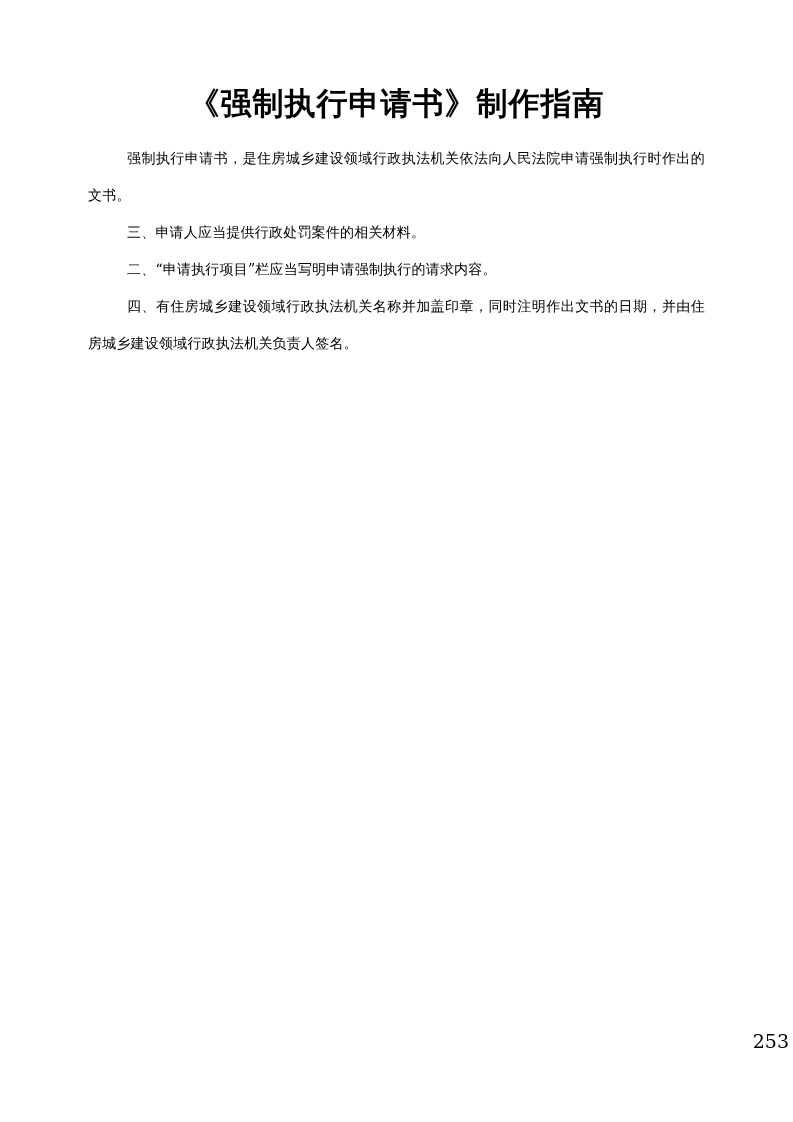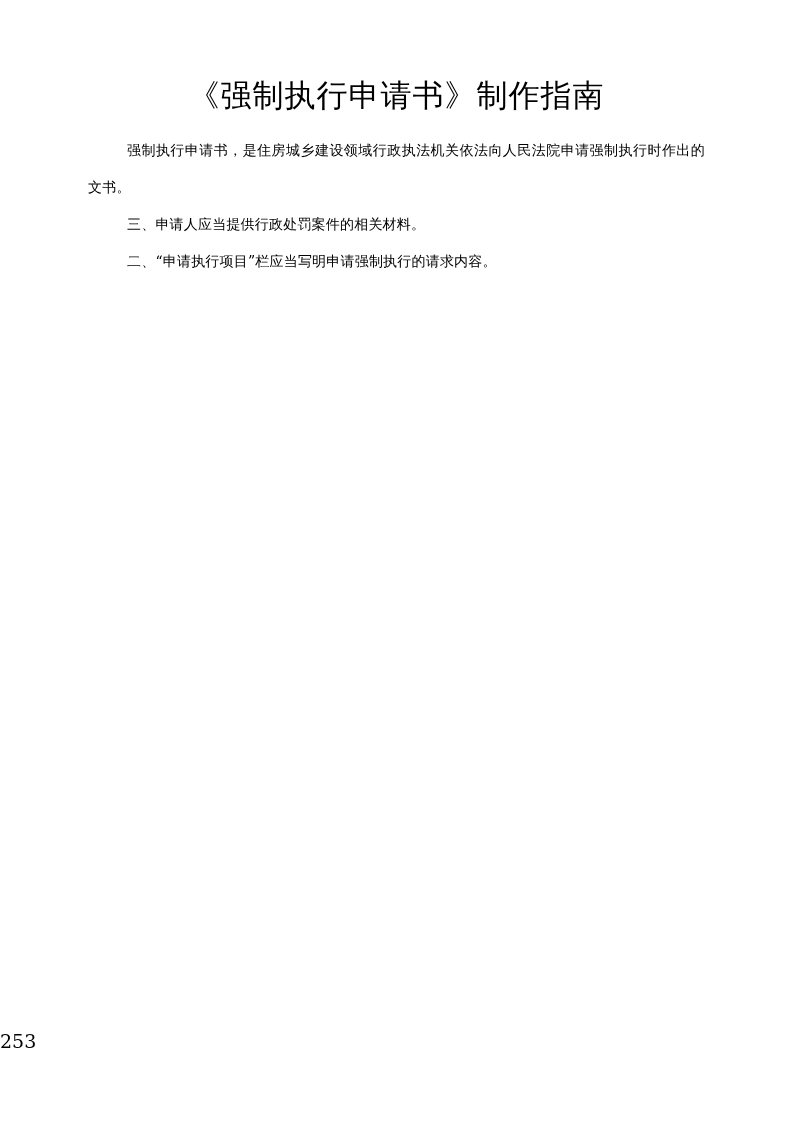--- a/index.html
+++ b/index.html
@@ -20,50 +20,51 @@
   }
   .doc-body {
     position: absolute;
     left: 88px;
     top: 72px;
     width: 617px;
   }
   .doc-title {
     text-align: center;
     font-family: "DejaVu Sans", "Liberation Sans", sans-serif;
-    font-weight: normal;
+    font-weight: bold;
     font-size: 31px;
     letter-spacing: 1px;
     line-height: 46px;
-    margin: 0 0 14px 0;
+    margin: 8px 0 14px 0;
     white-space: nowrap;
   }
   .para {
     font-size: 14px;
     line-height: 37px;
     text-align: justify;
     text-justify: inter-ideograph;
     margin: 0;
     text-indent: 39px;
     letter-spacing: 0.2px;
   }
   .page-number {
     position: absolute;
     left: 0;
-    right: 12px;
+    right: 4px;
     top: 1030px;
-    text-align: left;
+    text-align: right;
     font-family: "DejaVu Serif", "Liberation Serif", serif;
     font-size: 19px;
   }
 </style>
 </head>
 <body>
 
 <div class="page">
   <div class="doc-body">
     <h1 class="doc-title">《强制执行申请书》制作指南</h1>
     <p class="para">强制执行申请书，是住房城乡建设领域行政执法机关依法向人民法院申请强制执行时作出的文书。</p>
     <p class="para">三、申请人应当提供行政处罚案件的相关材料。</p>
     <p class="para">二、“申请执行项目”栏应当写明申请强制执行的请求内容。</p>
+    <p class="para">四、有住房城乡建设领域行政执法机关名称并加盖印章，同时注明作出文书的日期，并由住房城乡建设领域行政执法机关负责人签名。</p>
   </div>
   <div class="page-number">253</div>
 </div>
 
 </body></html>

